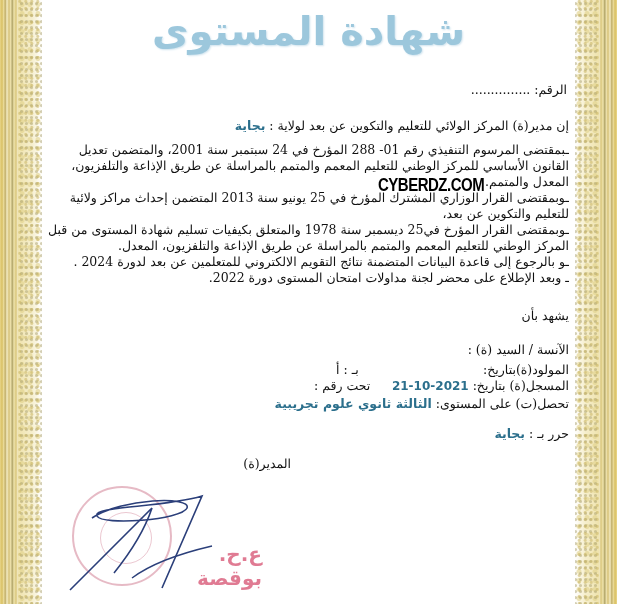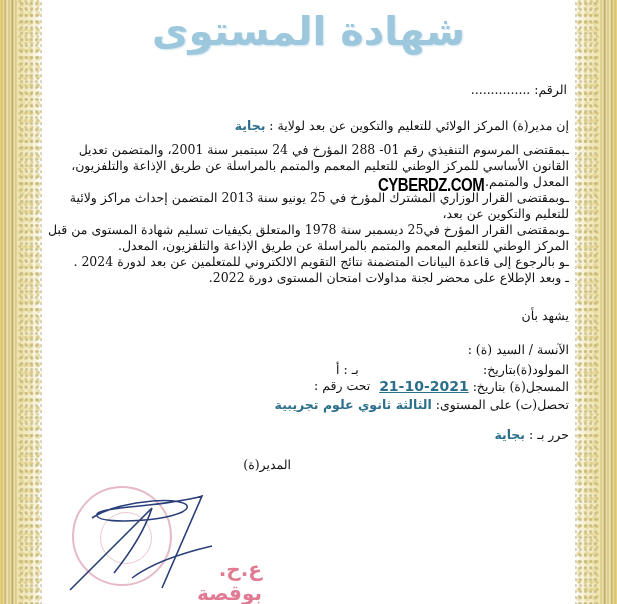--- a/index.html
+++ b/index.html
@@ -57,21 +57,20 @@
       border: 2px solid rgba(210,130,150,.55); border-radius: 50%;
     }
     .stamp-inner {
       position: absolute; left: 26px; top: 24px; width: 50px; height: 50px;
       border: 1px solid rgba(210,130,150,.45); border-radius: 50%;
     }
     .stamp-name {
       position: absolute; left: 118px; top: 64px;
       color: #e07b93; font-size: 20px; font-family: "DejaVu Sans", sans-serif; font-weight: bold;
       direction: rtl;
-      margin-top: 15px;
     }
     svg.sig { position: absolute; left: 0; top: 0; }
   </style>
 </head>
 <body>
 
 <div class="frame-left">
   <div class="stripes"></div>
   <div class="floral"></div>
 </div>
@@ -97,21 +96,21 @@
 
   <p class="line" style="margin-top:18px;">الآنسة / السيد (ة) :</p>
 
   <div class="row" style="margin-top:4px;">
     <span>المولود(ة)بتاريخ:</span>
     <span style="margin-left:290px;">بـ : أ</span>
   </div>
 
   <div class="row">
     <span>
-      <span>المسجل(ة) بتاريخ: </span><span class="blue" style="direction:ltr;unicode-bidi:embed;font-size:14px;text-decoration:underline;">21-10-2021</span>
+      <span>المسجل(ة) بتاريخ: </span><span class="blue" style="direction:ltr;unicode-bidi:embed;font-size:12px;">21-10-2021</span>
     </span>
     <span style="margin-left:268px;">تحت رقم :</span>
   </div>
 
   <p class="line" style="margin-top:2px;">
     <span>تحصل(ت) على المستوى: </span><span class="blue">الثالثة ثانوي علوم تجريبية</span>
   </p>
 
   <div class="row" style="margin-top:4px;">
     <span style="margin-top:10px;">

